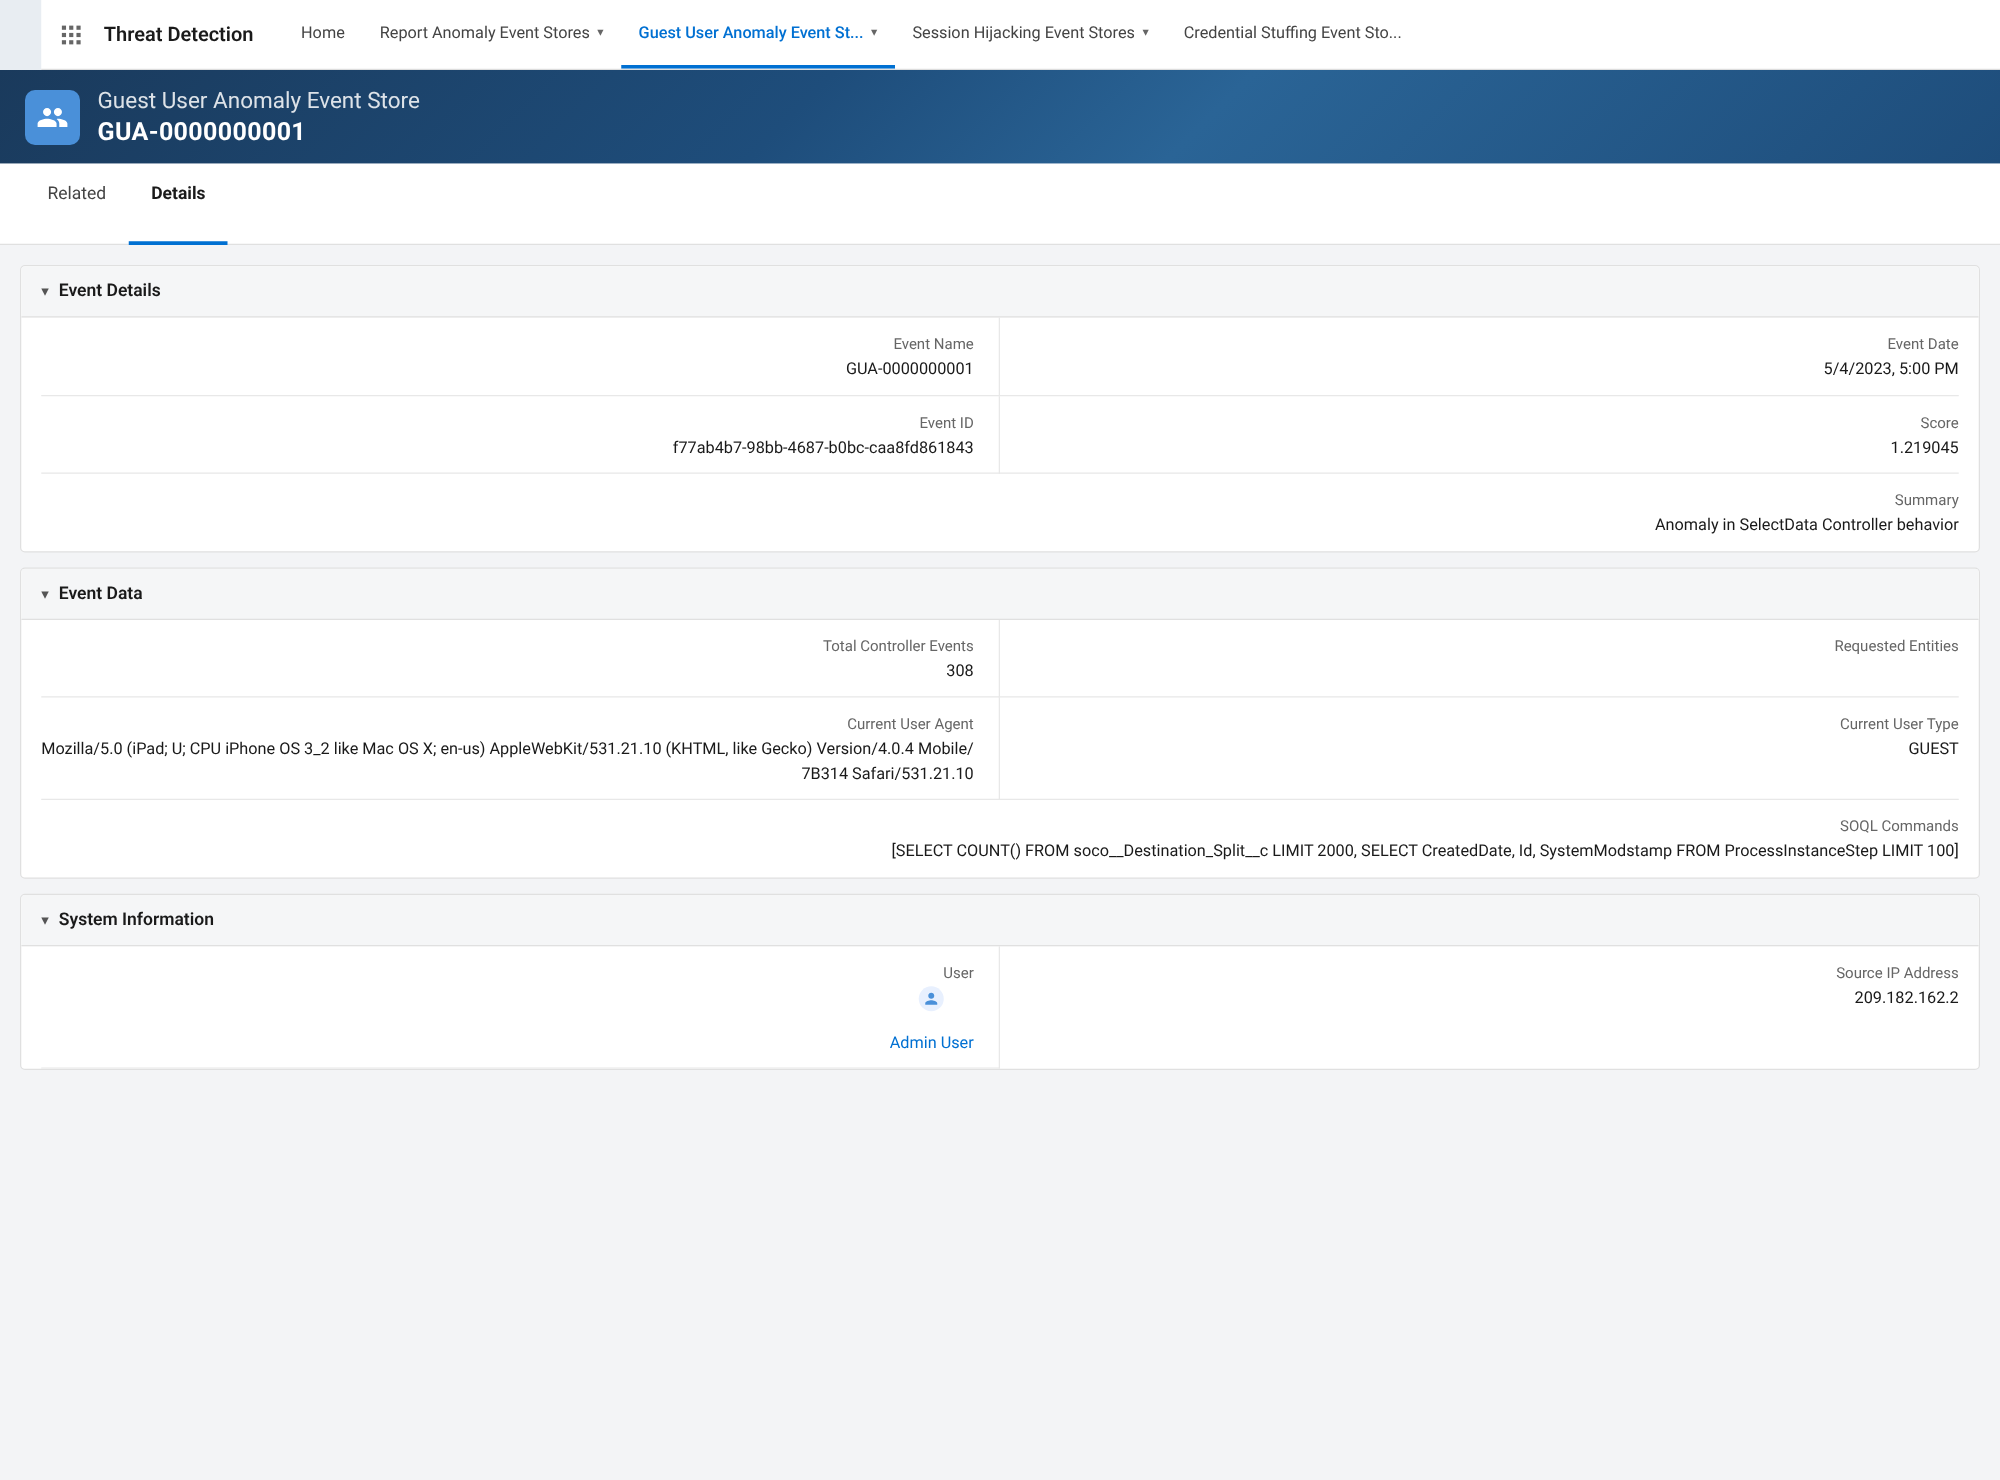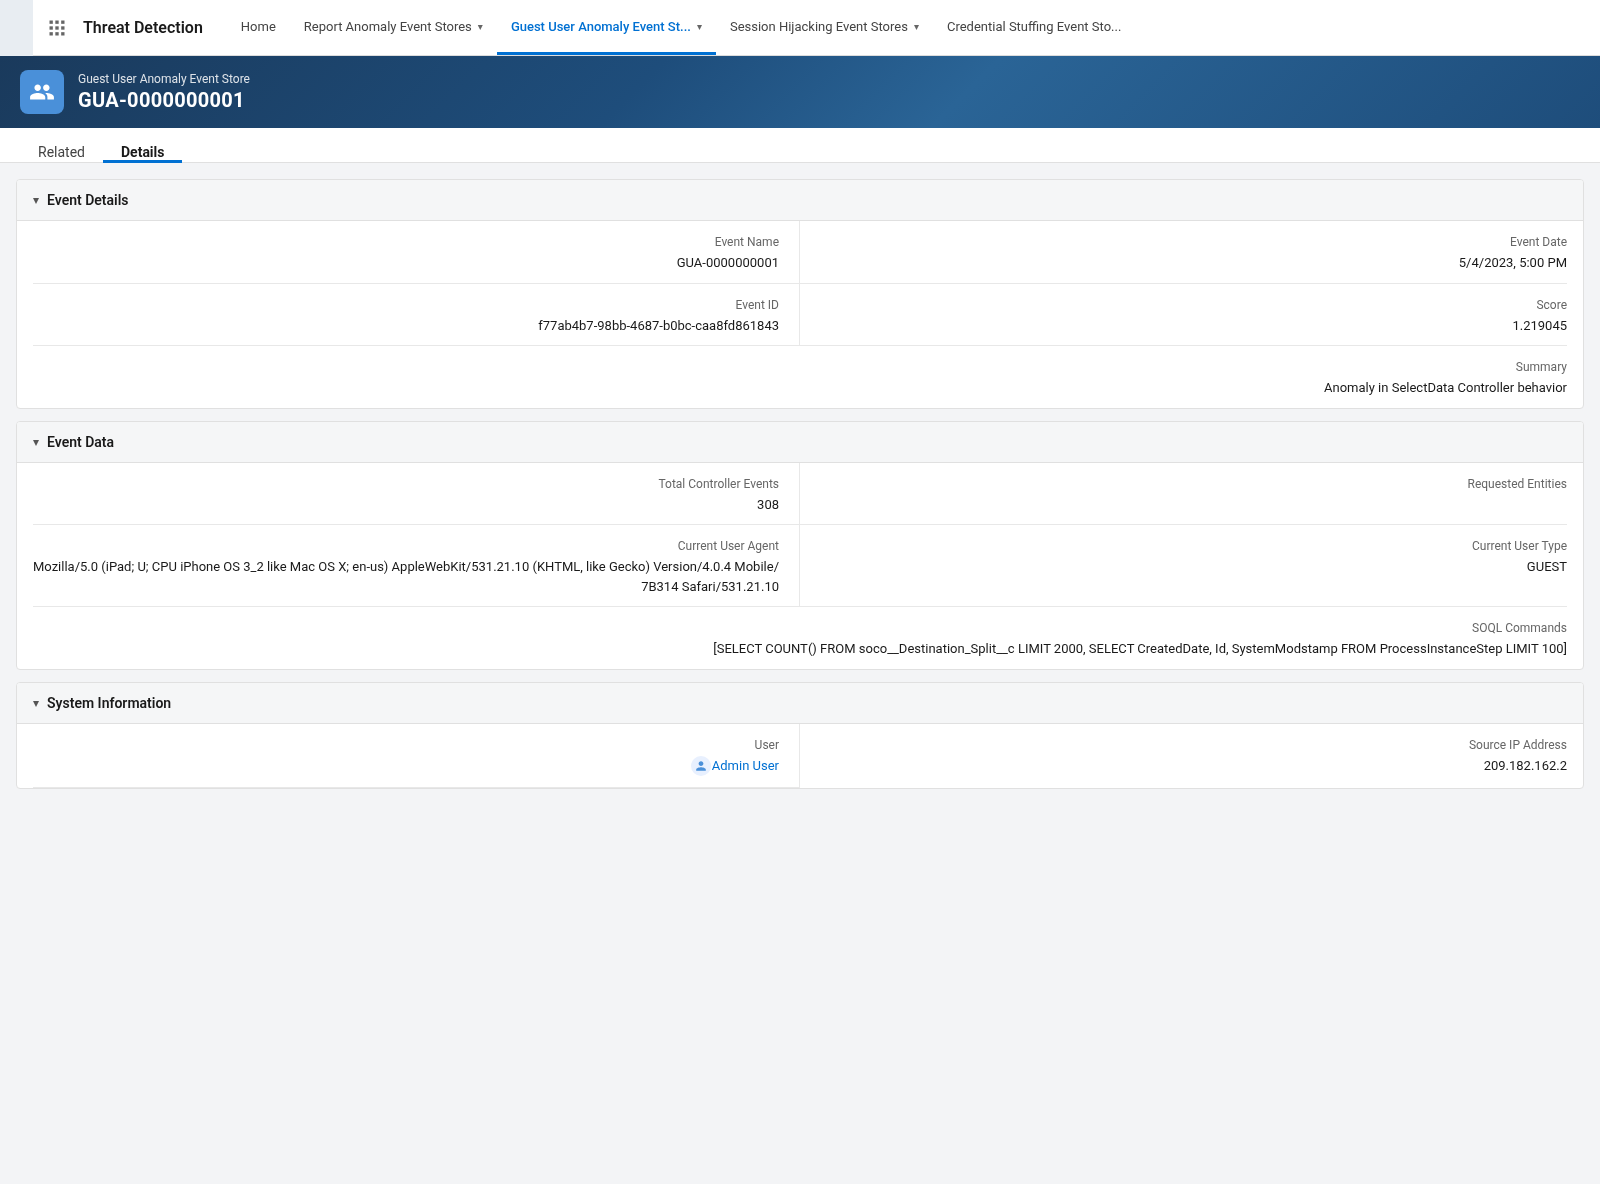--- a/index.html
+++ b/index.html
@@ -85,21 +85,21 @@
       background: #4a90d9;
       border-radius: 8px;
       display: flex;
       align-items: center;
       justify-content: center;
       flex-shrink: 0;
     }
     .page-header-icon svg { width: 26px; height: 26px; fill: #fff; }
     .page-header-text { color: #fff; }
     .page-header-subtitle {
-      font-size: 12px;
+      font-size: 18px;
       opacity: 0.85;
       margin-bottom: 2px;
     }
     .page-header-title {
       font-size: 20px;
       font-weight: 700;
       letter-spacing: 0.3px;
     }
 
     
@@ -111,21 +111,21 @@
 
     
     .content-tabs {
       background: #fff;
       display: flex;
       align-items: center;
       border-bottom: 1px solid #e0e0e0;
       padding: 0 20px;
     }
     .content-tab {
-      padding: 16px 18px 0;
+      padding: 16px 18px 30px;
       cursor: pointer;
       font-size: 14px;
       color: #444;
       border-bottom: 3px solid transparent;
       margin-bottom: -1px;
     }
     .content-tab.active {
       color: #1a1a1a;
       font-weight: 700;
       border-bottom: 3px solid #0070d2;
@@ -201,21 +201,22 @@
     .field-right {
       padding-left: 20px;
     }
 
     
     .user-link {
       color: #0070d2;
       text-decoration: none;
       display: inline-flex;
       align-items: center;
-      gap: 1px;
+      gap: 16px;
+      flex-direction: column;
     }
     .user-avatar-small {
       width: 20px;
       height: 20px;
       background: #e8f0fe;
       border-radius: 50%;
       display: inline-flex;
       align-items: center;
       justify-content: center;
       font-size: 10px;

